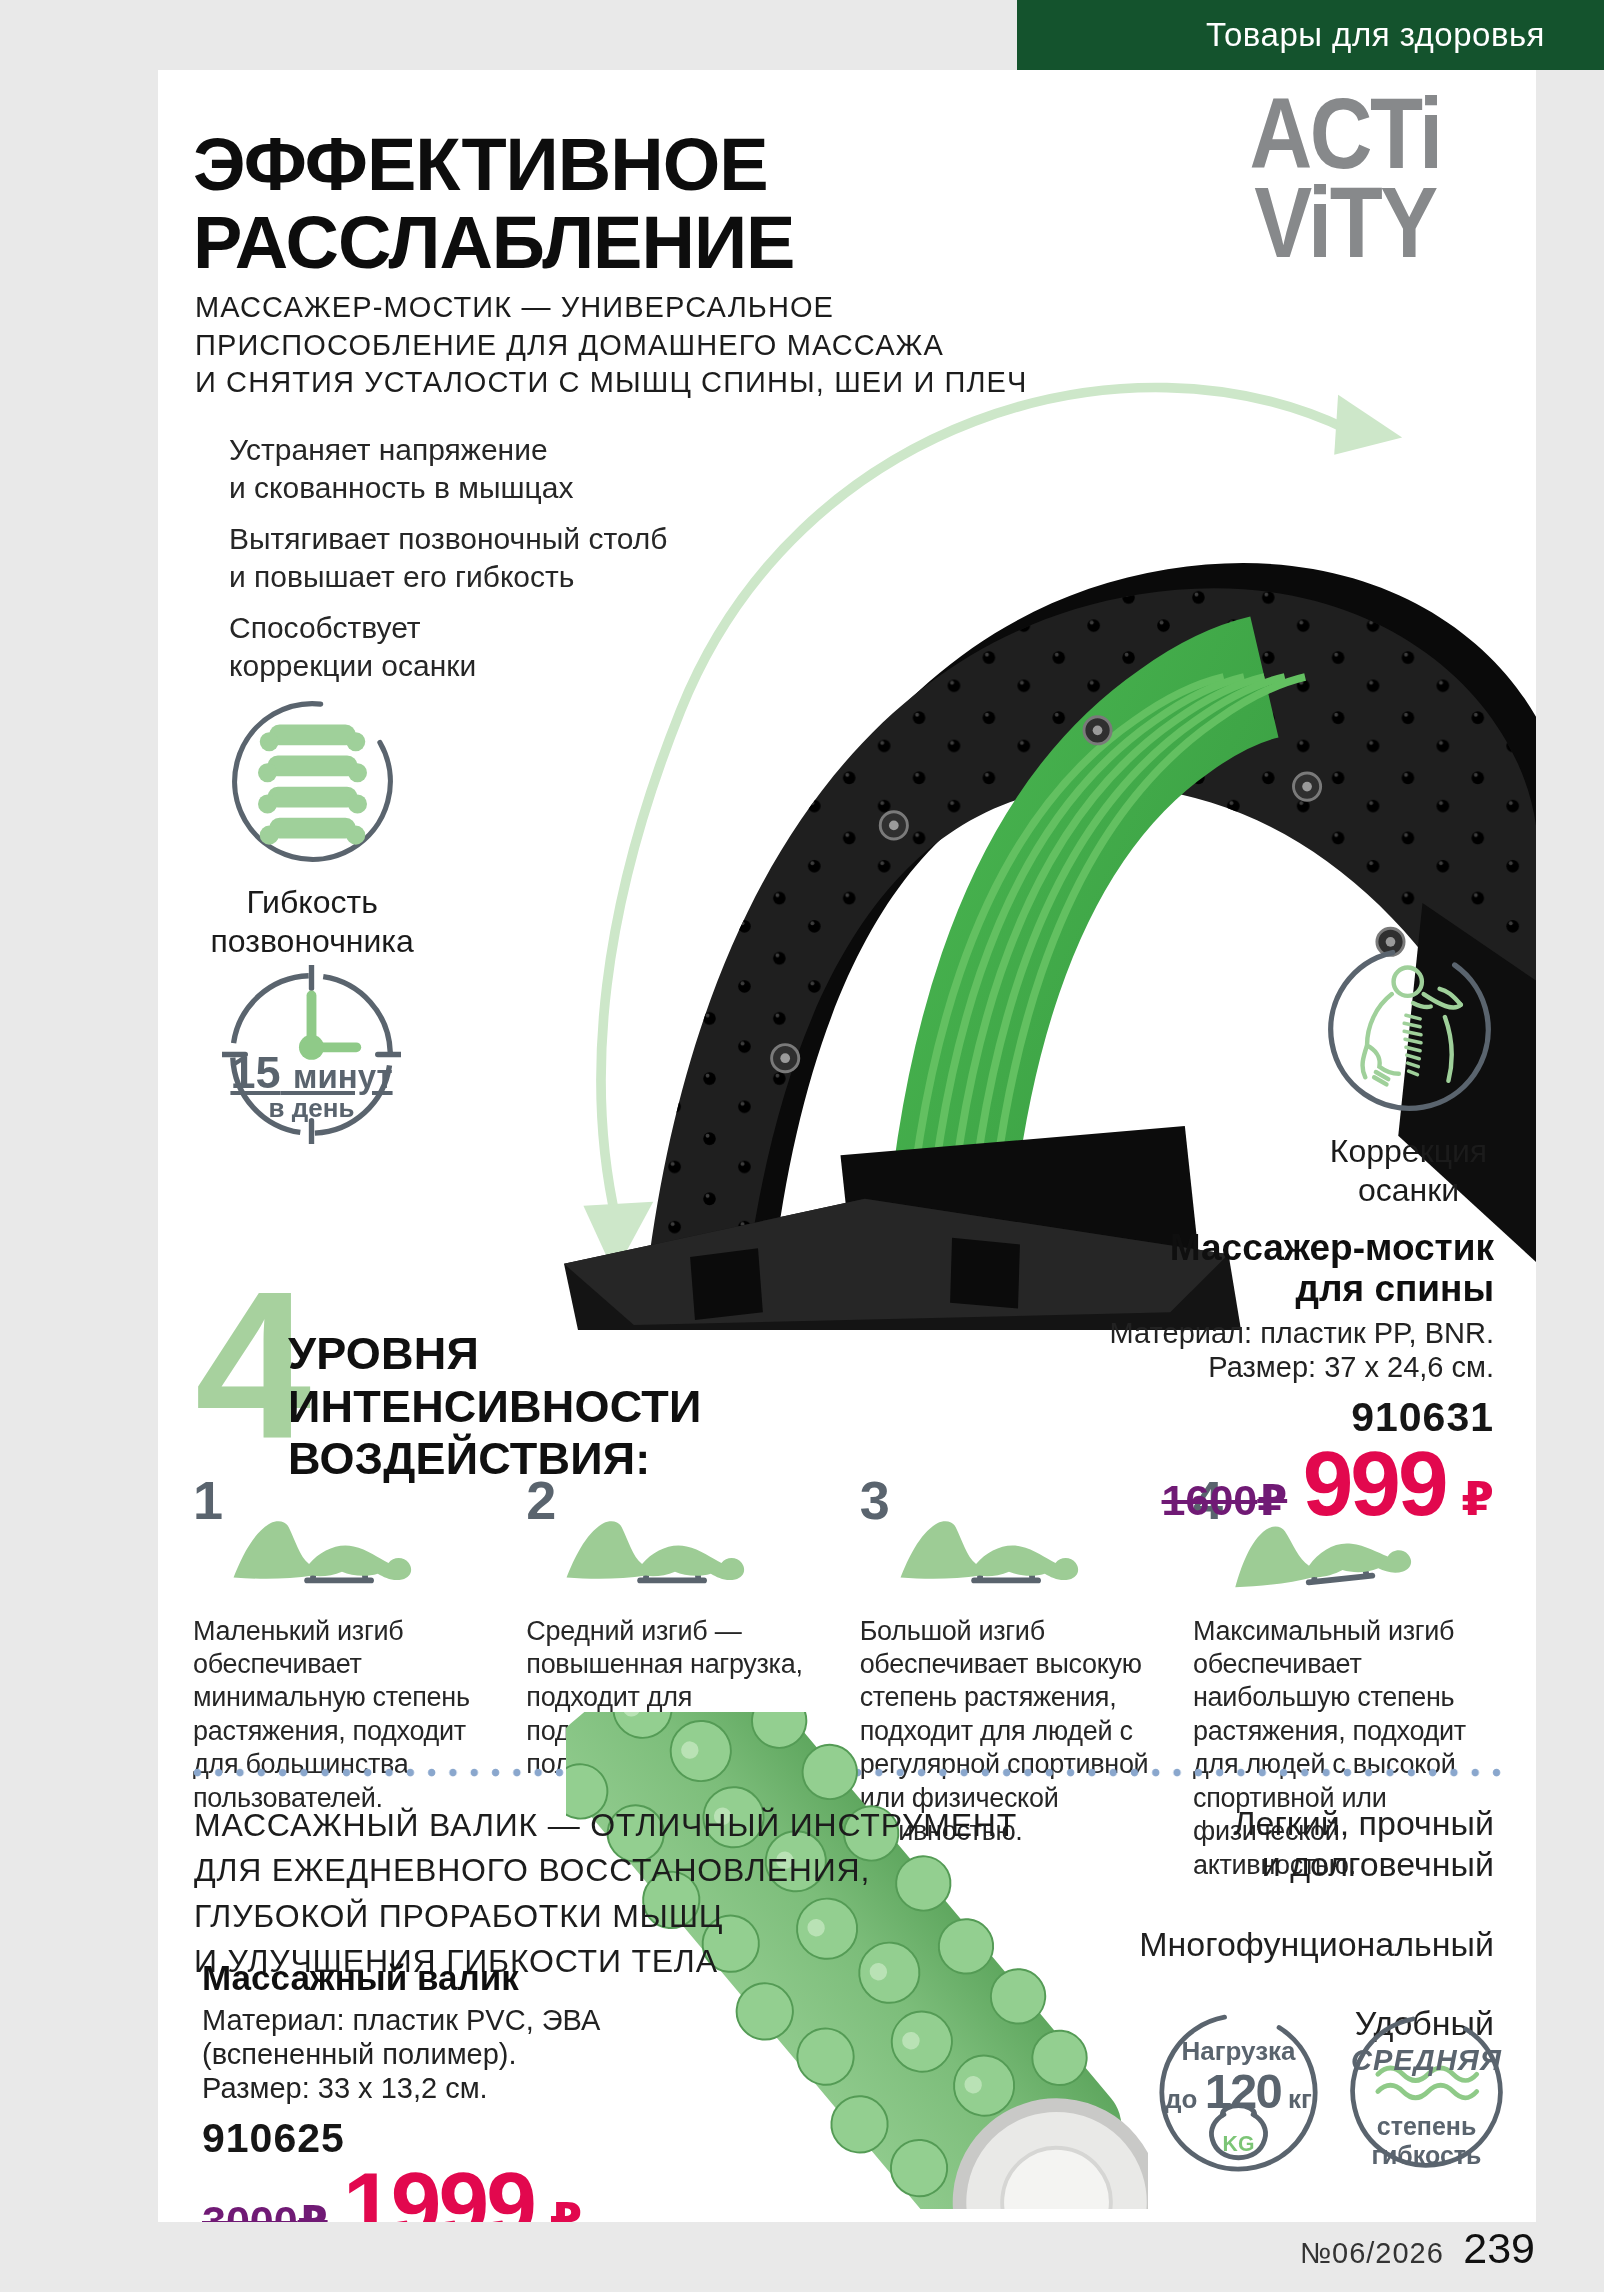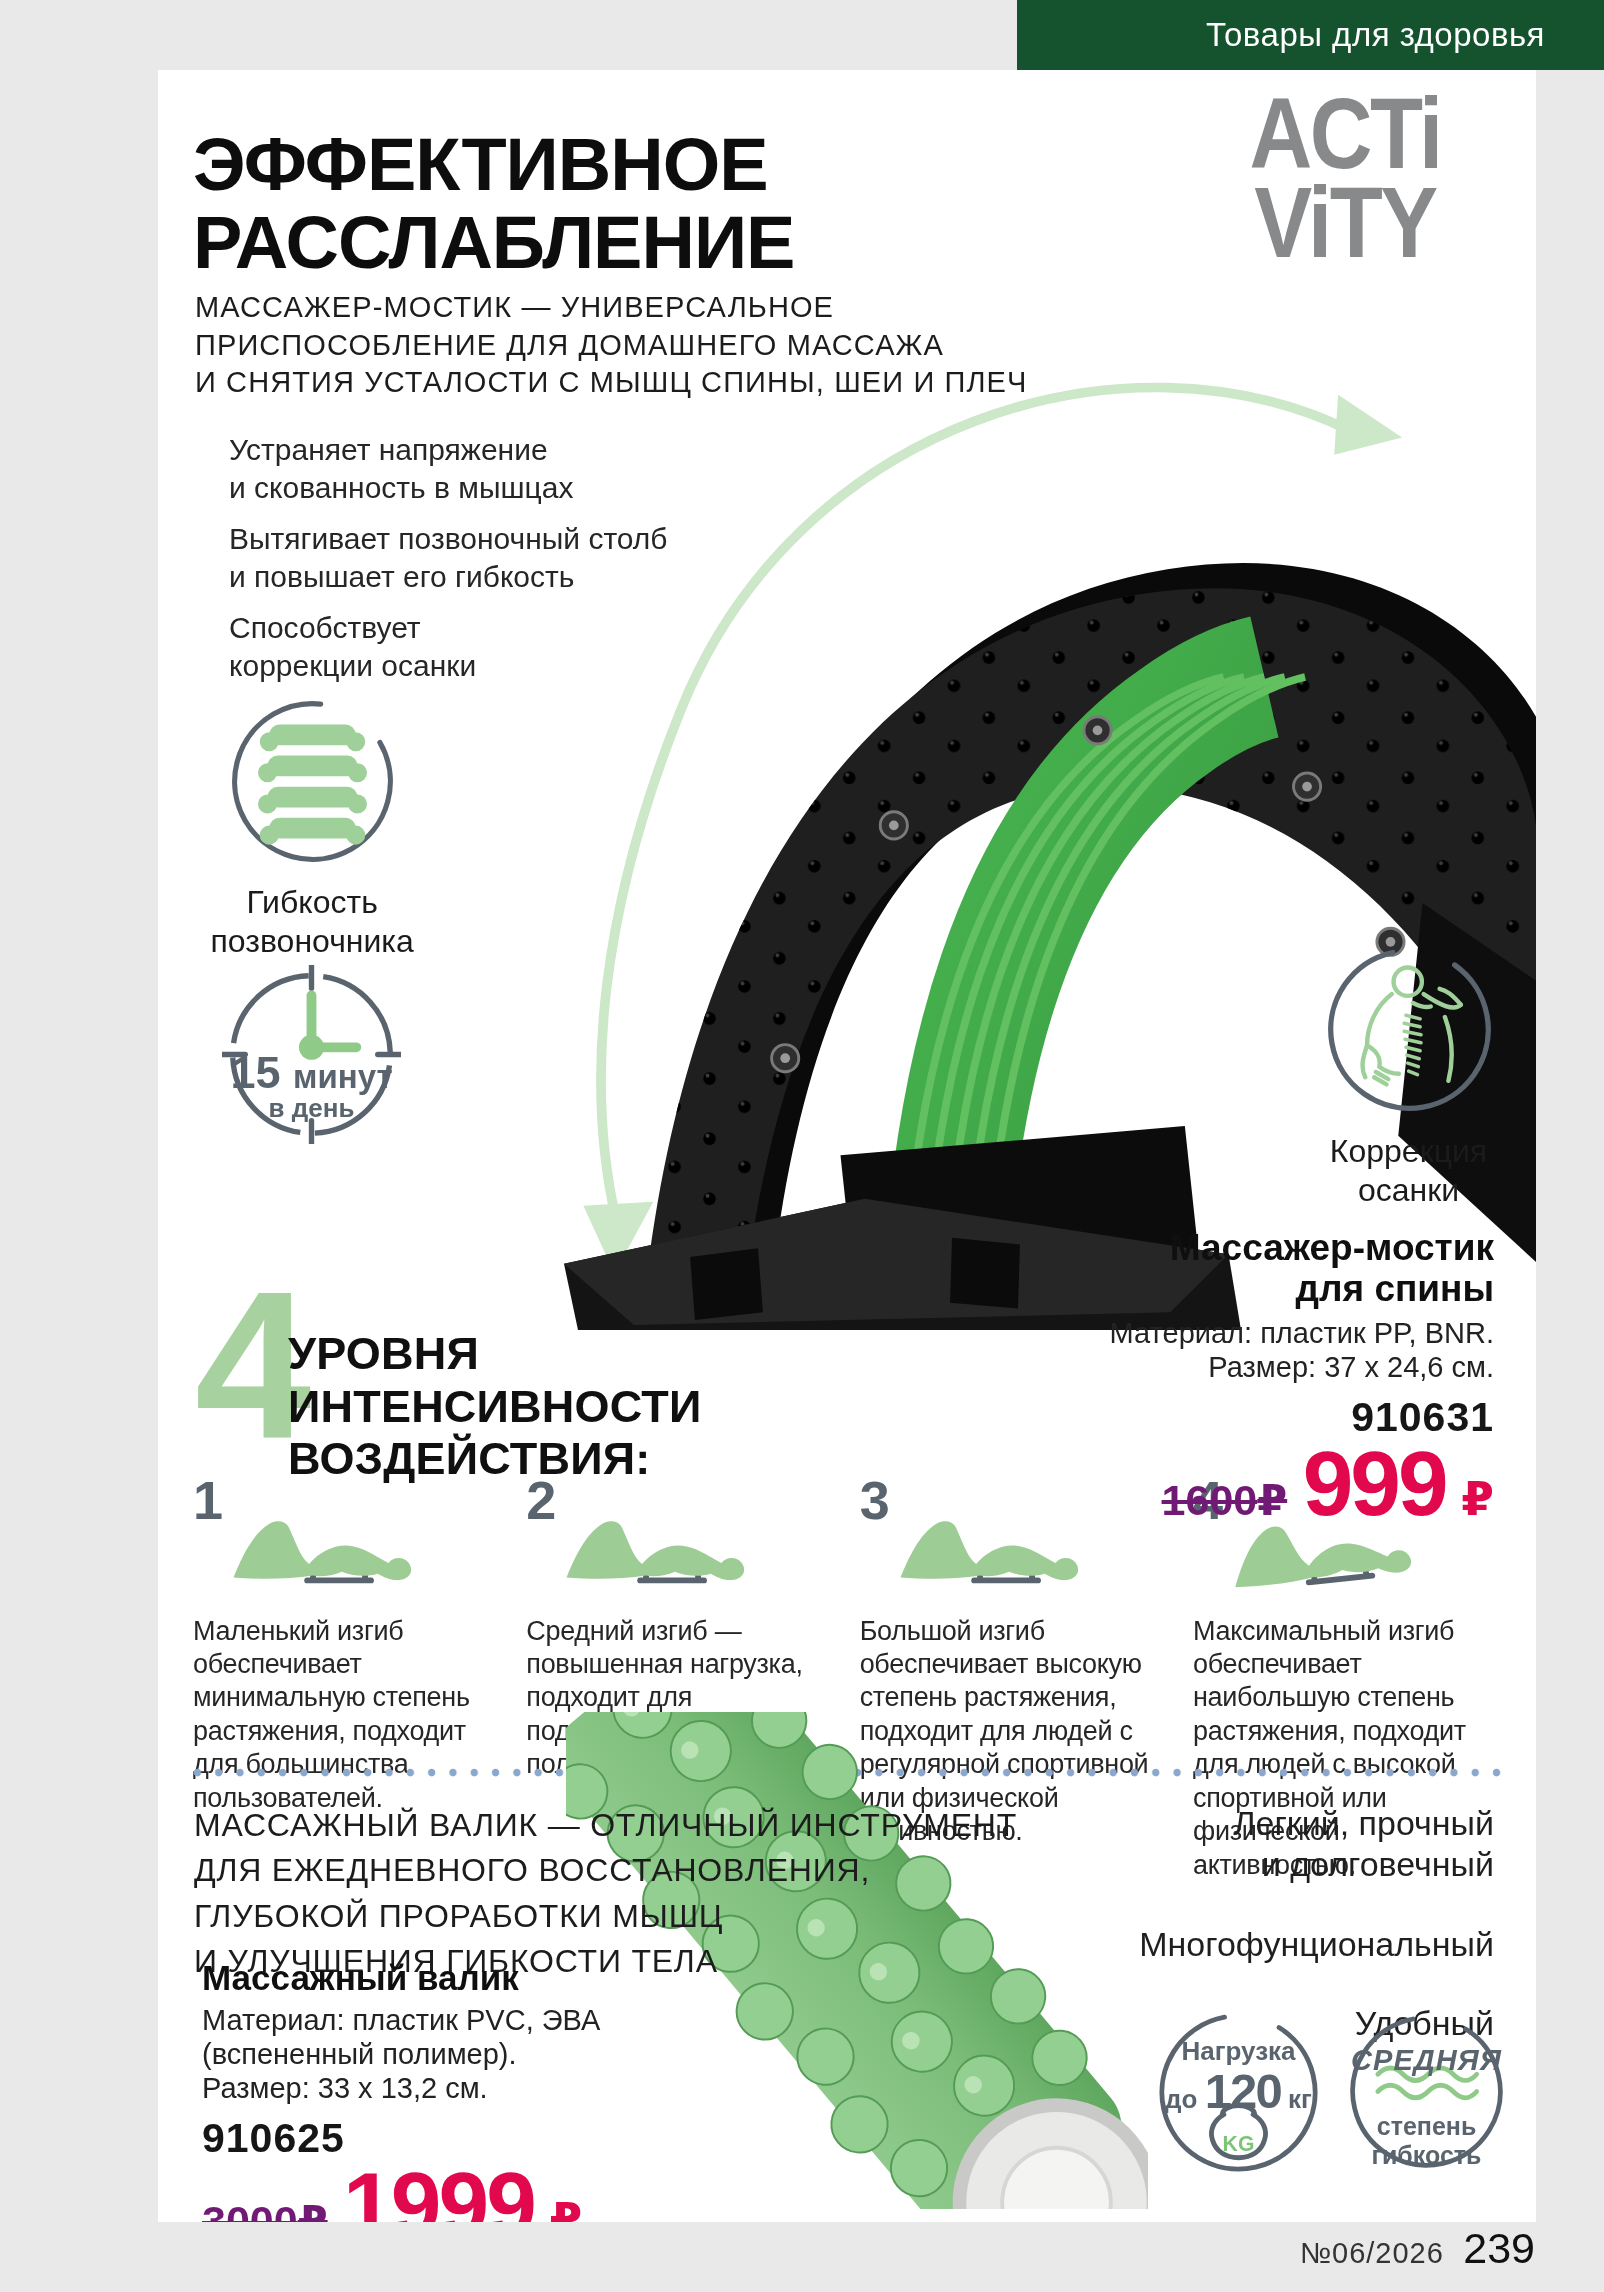--- a/index.html
+++ b/index.html
@@ -188,21 +188,21 @@
         <line x1="174" y1="100" x2="202" y2="100"></line>
         <line x1="100" y1="174" x2="100" y2="202"></line>
         <line x1="-2" y1="100" x2="26" y2="100"></line>
       </g>
       <g stroke="#8fca88" stroke-width="11" stroke-linecap="round">
         <line x1="100" y1="92" x2="100" y2="34"></line>
         <line x1="100" y1="92" x2="150" y2="92"></line>
       </g>
       <circle cx="100" cy="92" r="14" fill="#8fca88"></circle>
     </svg>
-    <div class="abs clocktext" style="left:0; top:82px; width:179px; font-size:45px;">
+    <div class="abs clocktext" style="left:0; top:82px; width:179px; font-size:45px;text-decoration:underline;">
       <span>15</span>
       <span style="font-size:33px;">минут</span>
     </div>
     <div class="abs clocktext" style="left:0; top:128px; width:179px; font-size:26px;">в день</div>
   </div>
 
   <div class="abs" style="left:1163px; top:871px; width:177px; height:177px; z-index:2;">
     <svg width="177" height="177" viewBox="0 0 200 200">
       <circle cx="100" cy="100" r="89" fill="none" stroke="#5a646e" stroke-width="6" stroke-dasharray="485 75" transform="rotate(-55 100 100)" stroke-linecap="round"></circle>
       <g stroke="#9fd09a" stroke-width="5" fill="none" stroke-linecap="round">

